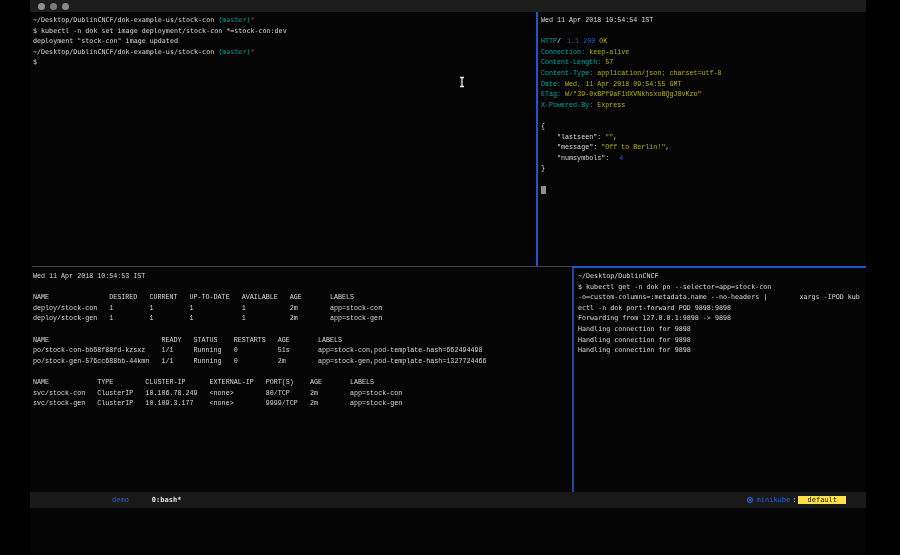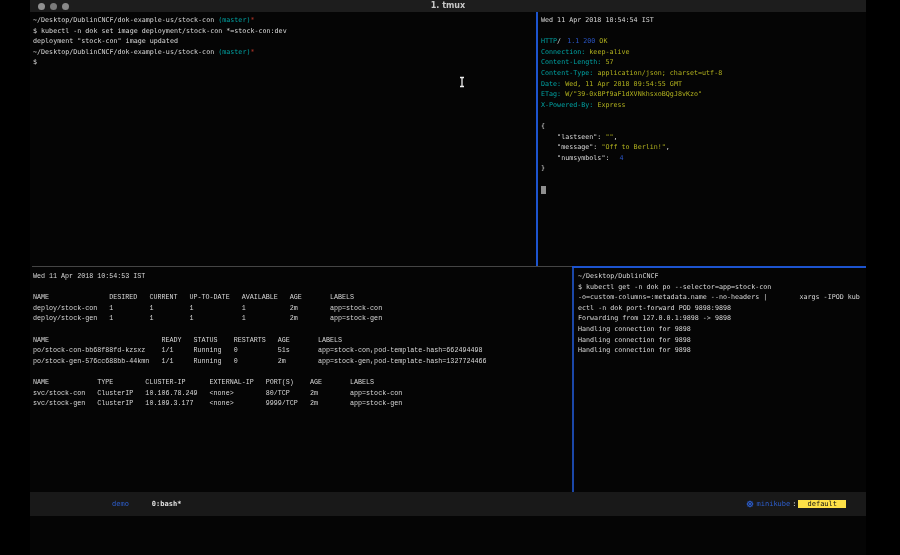--- a/index.html
+++ b/index.html
@@ -18,21 +18,21 @@
   .title { position:absolute; left:0; right:0; top:1px; text-align:center;
            color:#c8c8c8; font-size:8px; font-weight:600;
            font-family:"DejaVu Sans", sans-serif; }
 
   
   .tbody { position:absolute; left:0; top:12px; width:836px; height:552px; background:#050505; }
   .pane { position:absolute; overflow:hidden; font-size:6.7px; line-height:10.6px;
           color:#d9d9d9; white-space:pre; }
   .tline { height:10.6px; }
   .pane-tl { left:0; top:0; width:506px; height:254px; padding:3px 0 0 3px; }
-  .pane-tr { left:508px; top:0; width:328px; height:254px; padding:3px 0 12px 3px; }
+  .pane-tr { left:508px; top:0; width:328px; height:254px; padding:3px 0 12px 3px;font-family:Liberation Mono, monospace; }
   .pane-bl { left:0; top:256px; width:542px; height:224px; padding:3px 0 0 3px;font-family:Liberation Mono, monospace; }
   .pane-br { left:545px; top:256px; width:291px; height:224px; padding:3px 0 16px 3px; }
 
   .div-v-top { position:absolute; left:506px; top:0; width:2px; height:255px; background:#1d54cf; }
   .div-h-gray { position:absolute; left:2px; top:254px; width:540px; height:1px; background:#454545; }
   .div-h-blue { position:absolute; left:542px; top:254px; width:294px; height:2px; background:#1d54cf; }
   .div-v-bottom { position:absolute; left:542px; top:256px; width:2px; height:224px; background:#1b47a8; }
 
   
   .sg-w  { color:#d9d9d9; }
@@ -40,21 +40,21 @@
   .sg-yl { color:#b1b11e;text-align:right; }
   .sg-bl { color:#2b57c9;margin-left:6px; }
   .sg-rd { color:#c0392b; }
   .sg-cur { display:inline-block; width:4.5px; height:8px; background:#8f8f8f;
             color:transparent; vertical-align:-1px; }
 
   
   .mouse-pointer { position:absolute; left:428px; top:64px; }
 
   
-  .statusbar { position:absolute; left:0; top:492px; width:836px; height:24px;
+  .statusbar { position:absolute; left:0; top:492px; width:836px; height:16px;
                background:#191919; display:flex; align-items:center;
                justify-content:space-between; font-size:7px; }
   .status-left { margin-left:82px; display:flex; align-items:center; gap:6px; }
   .session { color:#2d5fd0; }
   .window-item { color:#e2e2e2; font-weight:bold;padding-left:17px; }
   .status-right { margin-right:20px; display:flex; align-items:center; gap:2px; }
   .kube-context { color:#2d5fd0; }
   .kube-sep { color:#cfcfcf; }
   .kube-ns { background:#fde047; color:#141414; padding:0 9px; }
 </style>
@@ -63,21 +63,20 @@
 
 <div class="screen">
   <div class="window">
 
     <div class="titlebar">
       <div class="lights">
         <span class="light light-close"></span>
         <span class="light light-min"></span>
         <span class="light light-zoom"></span>
       </div>
-      <div class="title">1. tmux</div>
     </div>
 
     <div class="tbody">
       <div class="pane pane-tl"><div class="tline"><span class="sg-w">~/Desktop/DublinCNCF/dok-example-us/stock-con </span><span class="sg-cy">(master)</span><span class="sg-rd">*</span></div><div class="tline"><span class="sg-w">$ kubectl -n dok set image deployment/stock-con *=stock-con:dev</span></div><div class="tline"><span class="sg-w">deployment "stock-con" image updated</span></div><div class="tline"><span class="sg-w">~/Desktop/DublinCNCF/dok-example-us/stock-con </span><span class="sg-cy">(master)</span><span class="sg-rd">*</span></div><div class="tline"><span class="sg-w">$</span></div></div>
       <div class="div-v-top"></div>
       <div class="pane pane-tr"><div class="tline"><span class="sg-w">Wed 11 Apr 2018 10:54:54 IST</span></div><div class="tline"></div><div class="tline"><span class="sg-cy">HTTP</span><span class="sg-w">/</span><span class="sg-bl">1.1 200</span><span class="sg-yl"> OK</span></div><div class="tline"><span class="sg-cy">Connection: </span><span class="sg-yl">keep-alive</span></div><div class="tline"><span class="sg-cy">Content-Length: </span><span class="sg-yl">57</span></div><div class="tline"><span class="sg-cy">Content-Type: </span><span class="sg-yl">application/json; charset=utf-8</span></div><div class="tline"><span class="sg-cy">Date: </span><span class="sg-yl">Wed, 11 Apr 2018 09:54:55 GMT</span></div><div class="tline"><span class="sg-cy">ETag: </span><span class="sg-yl">W/"39-0xBPf9aF1dXVNkhsxoBQgJ8vKzo"</span></div><div class="tline"><span class="sg-cy">X-Powered-By: </span><span class="sg-yl">Express</span></div><div class="tline"></div><div class="tline"><span class="sg-w">{</span></div><div class="tline"><span class="sg-w">    "lastseen": </span><span class="sg-yl">""</span><span class="sg-w">,</span></div><div class="tline"><span class="sg-w">    "message": </span><span class="sg-yl">"Off to Berlin!"</span><span class="sg-w">,</span></div><div class="tline"><span class="sg-w">    "numsymbols": </span><span class="sg-bl">4</span></div><div class="tline"><span class="sg-w">}</span></div><div class="tline"></div><div class="tline"><span class="sg-cur"> </span></div></div>
       <div class="div-h-gray"></div>
       <div class="div-h-blue"></div>
       <div class="pane pane-bl"><div class="tline"><span class="sg-w">Wed 11 Apr 2018 10:54:53 IST</span></div><div class="tline"></div><div class="tline"><span class="sg-w">NAME               DESIRED   CURRENT   UP-TO-DATE   AVAILABLE   AGE       LABELS</span></div><div class="tline"><span class="sg-w">deploy/stock-con   1         1         1            1           2m        app=stock-con</span></div><div class="tline"><span class="sg-w">deploy/stock-gen   1         1         1            1           2m        app=stock-gen</span></div><div class="tline"></div><div class="tline"><span class="sg-w">NAME                            READY   STATUS    RESTARTS   AGE       LABELS</span></div><div class="tline"><span class="sg-w">po/stock-con-bb68f88fd-kzsxz    1/1     Running   0          51s       app=stock-con,pod-template-hash=662494498</span></div><div class="tline"><span class="sg-w">po/stock-gen-576cc688bb-44kmn   1/1     Running   0          2m        app=stock-gen,pod-template-hash=1327724466</span></div><div class="tline"></div><div class="tline"><span class="sg-w">NAME            TYPE        CLUSTER-IP      EXTERNAL-IP   PORT(S)    AGE       LABELS</span></div><div class="tline"><span class="sg-w">svc/stock-con   ClusterIP   10.106.78.249   &lt;none&gt;        80/TCP     2m        app=stock-con</span></div><div class="tline"><span class="sg-w">svc/stock-gen   ClusterIP   10.109.3.177    &lt;none&gt;        9999/TCP   2m        app=stock-gen</span></div></div>
       <div class="div-v-bottom"></div>

